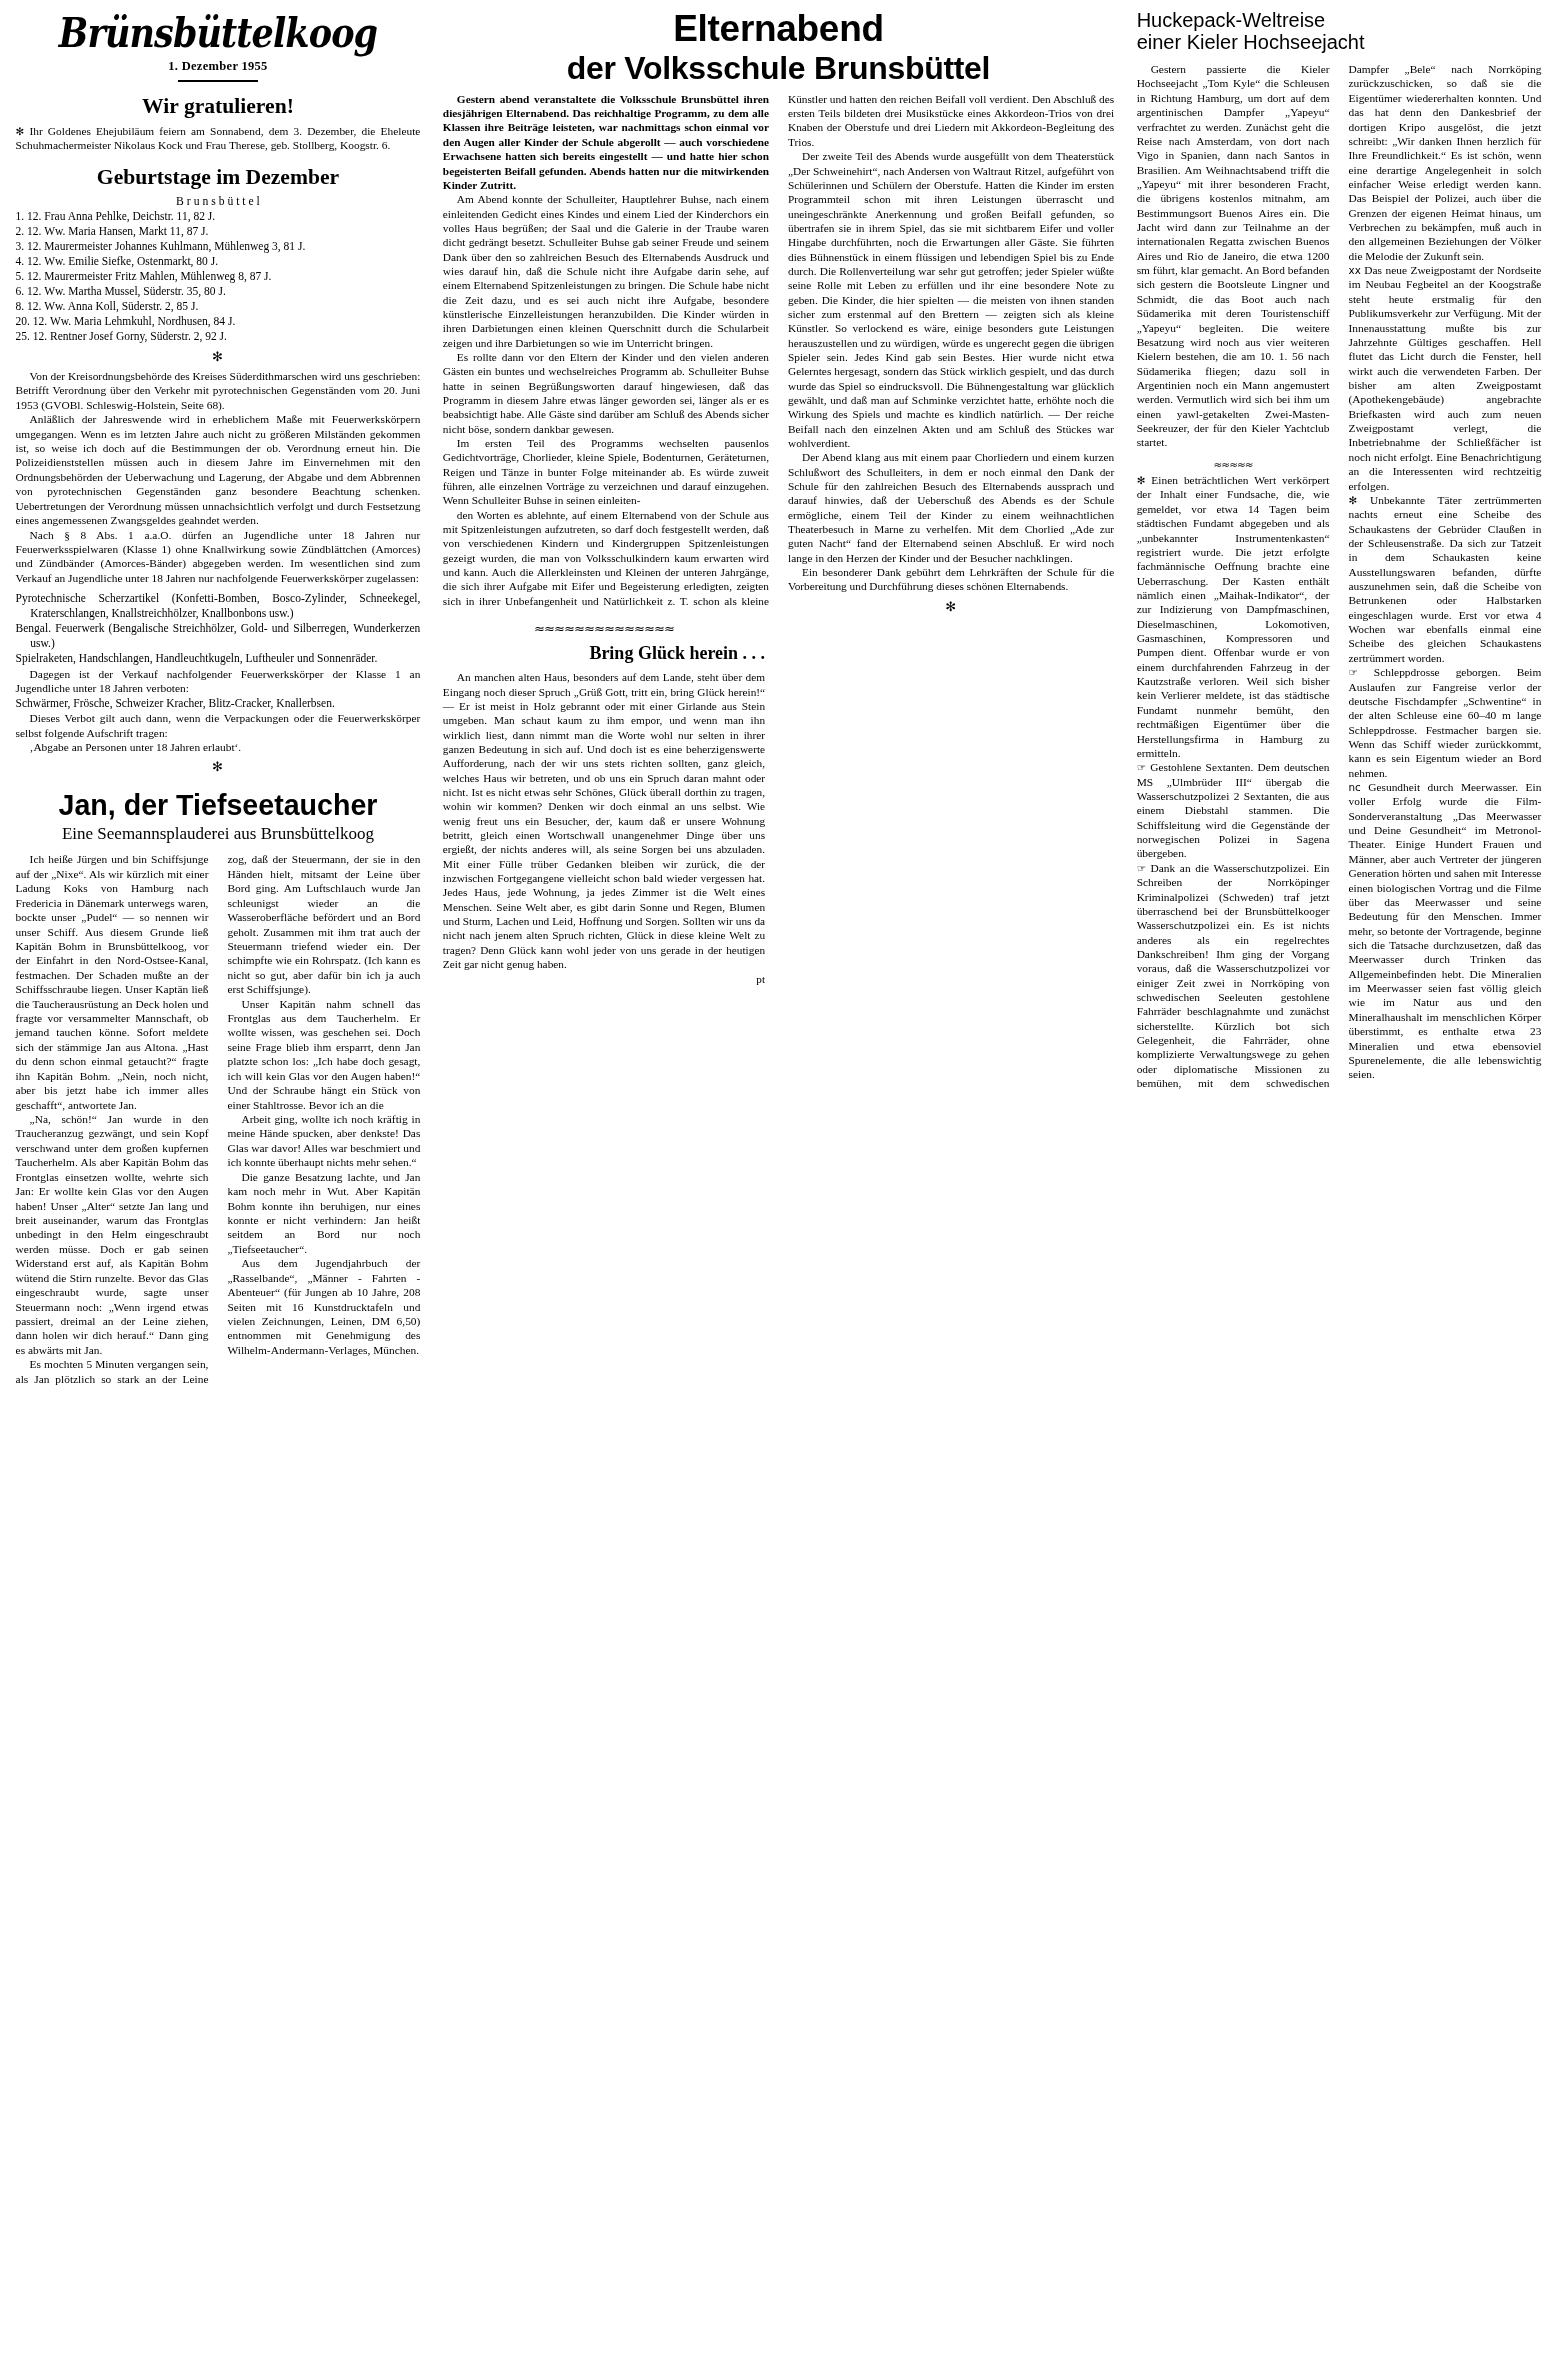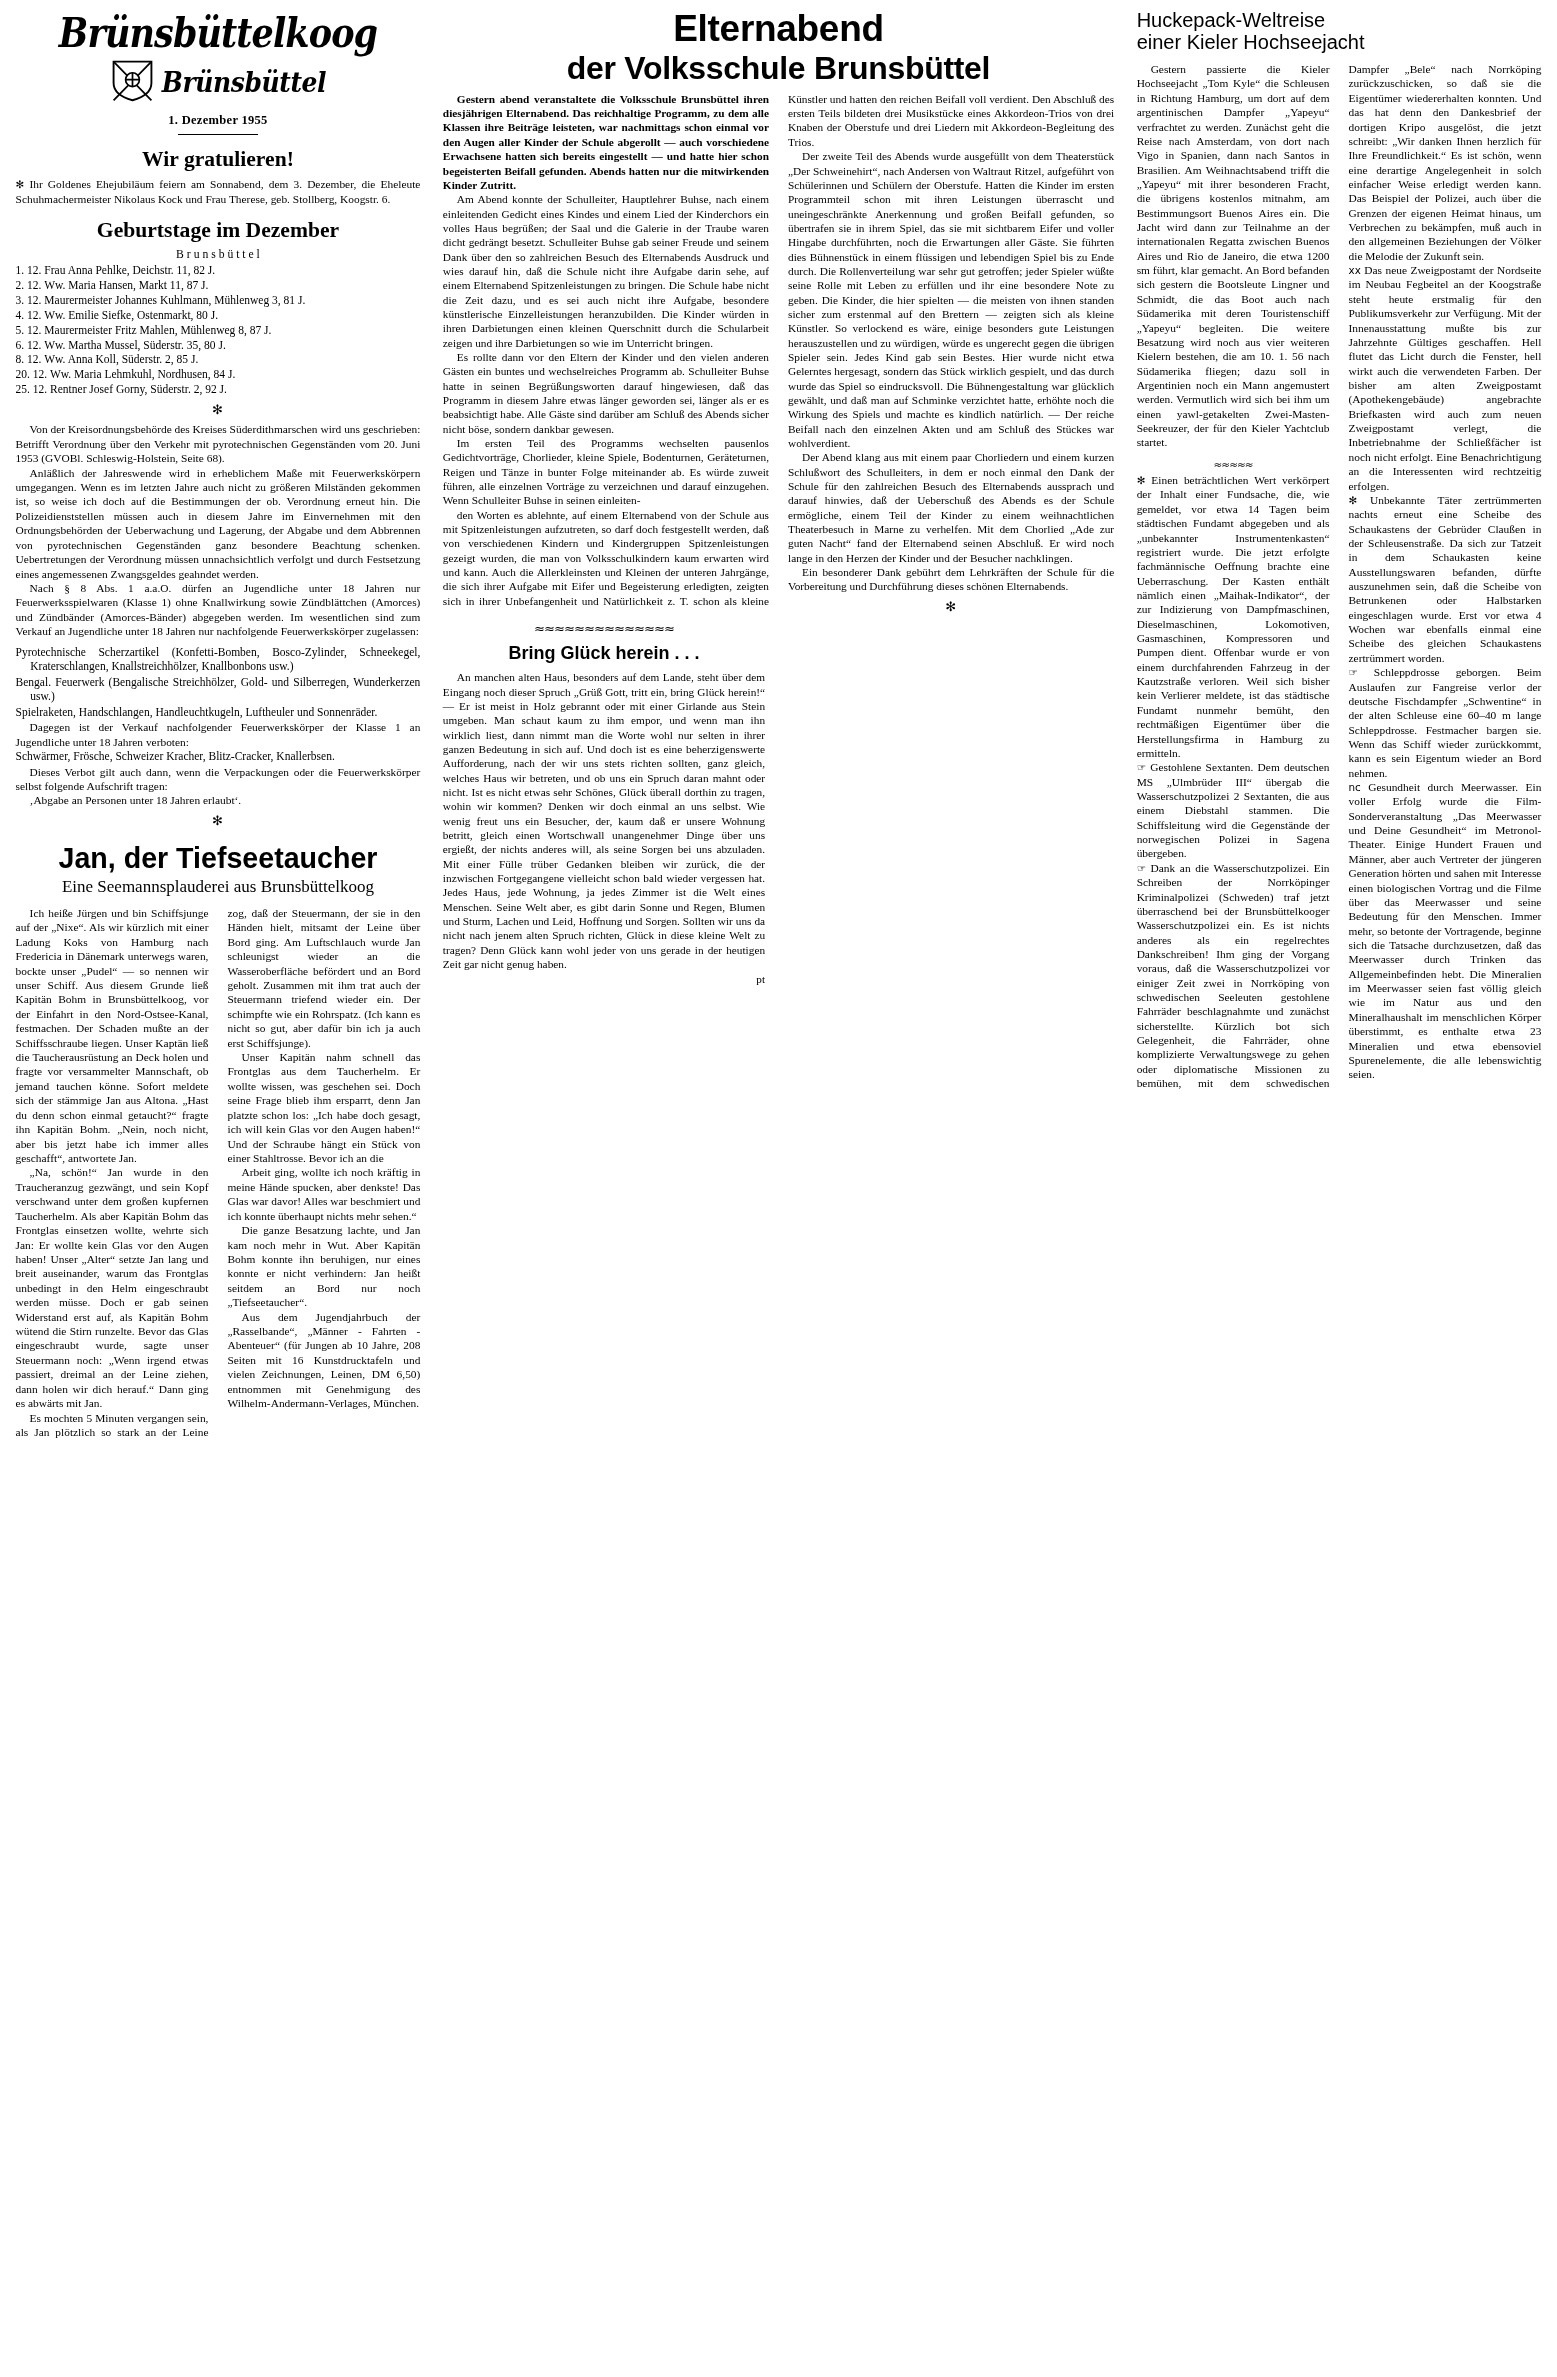--- a/index.html
+++ b/index.html
@@ -122,24 +122,24 @@
     text-align: center;
     margin: 15.6px 0 1.7px 0;
   }
   .midsub {
     font-family: "Liberation Serif", serif;
     font-size: 17px;
     text-align: center;
     margin: 0 0 8.7px 0;
   }
   .subhead-c {
-    font-family: Liberation Sans, sans-serif;
+    font-family: Liberation Serif, serif;
     font-weight: bold;
     font-size: 18px;
-    text-align: center;
+    text-align: right;
     margin: 7px 0 6px 0;
   }
 
   
   p.body {
     font-family: "Liberation Serif", serif;
     font-size: 11.5px;
     line-height: 1.265;
     text-align: justify;
     margin: 0 0 0 0;
@@ -204,31 +204,20 @@
 </head>
 <body>
 
 <div class="page">
  <div class="cols">
 
   <div class="col col-left">
 
     <div class="masthead">
       <div class="fraktur-title">Brünsbüttelkoog</div>
-      <div class="crest-row">
-        <span class="crest">
-          <svg width="45" height="43" viewBox="0 0 52 50">
-            <path d="M4 3 L48 3 L48 28 Q48 42 26 48 Q4 42 4 28 Z" fill="#fff" stroke="#000" stroke-width="2.2"></path>
-            <path d="M4 3 L48 48 M48 3 L4 48" stroke="#000" stroke-width="2"></path>
-            <circle cx="26" cy="24" r="8" fill="#fff" stroke="#000" stroke-width="2"></circle>
-            <path d="M26 16 L26 32 M18 24 L34 24" stroke="#000" stroke-width="2"></path>
-          </svg>
-        </span>
-        <span class="fraktur-sub">Brünsbüttel</span>
-      </div>
       <div class="date-line">1. Dezember 1955</div>
       <div class="rule-short"></div>
     </div>
 
     <h2 class="sec">Wir gratulieren!</h2>
     <p class="body noind">
       <span class="dingbat">✻</span>
       <span class="b">Ihr Goldenes Ehejubiläum feiern am Sonnabend, dem 3. Dezember, die Eheleute Schuhmachermeister Nikolaus Kock und Frau Therese, geb. Stollberg, Koogstr. 6.</span>
     </p>
 

